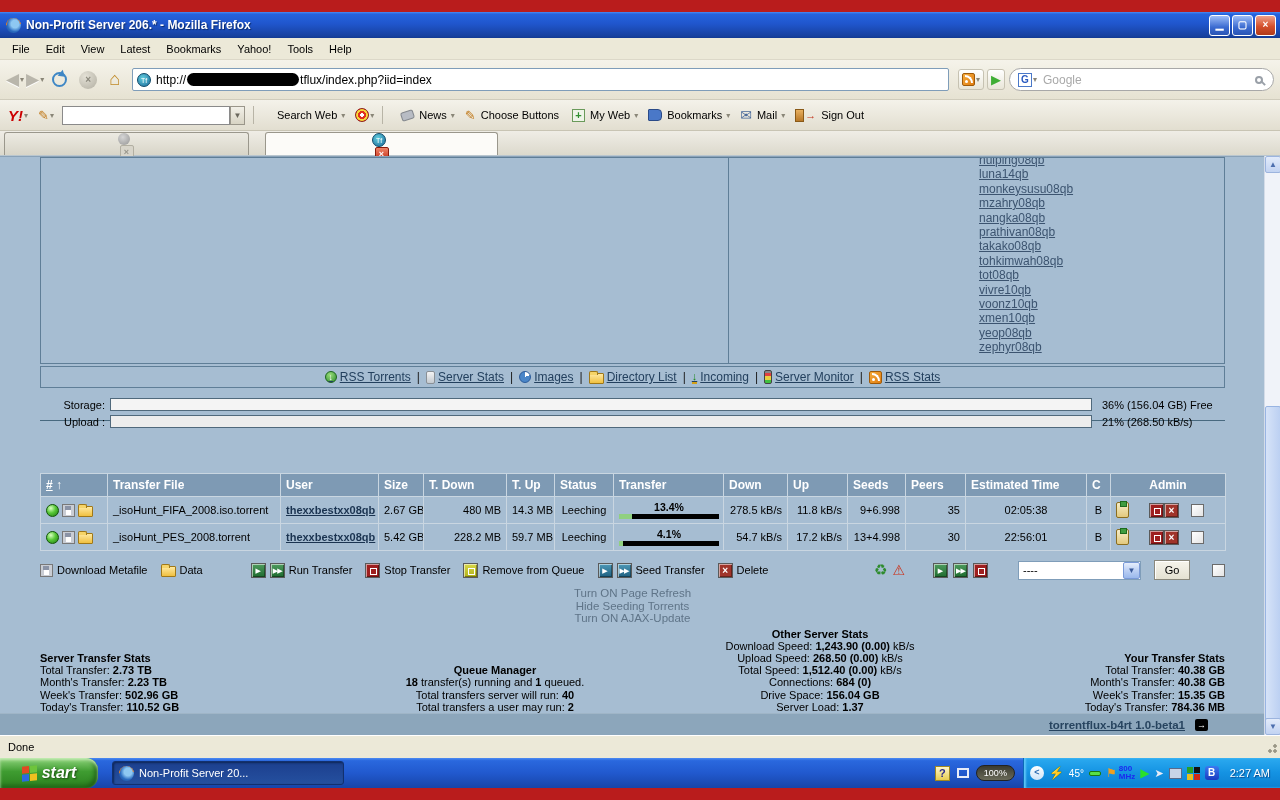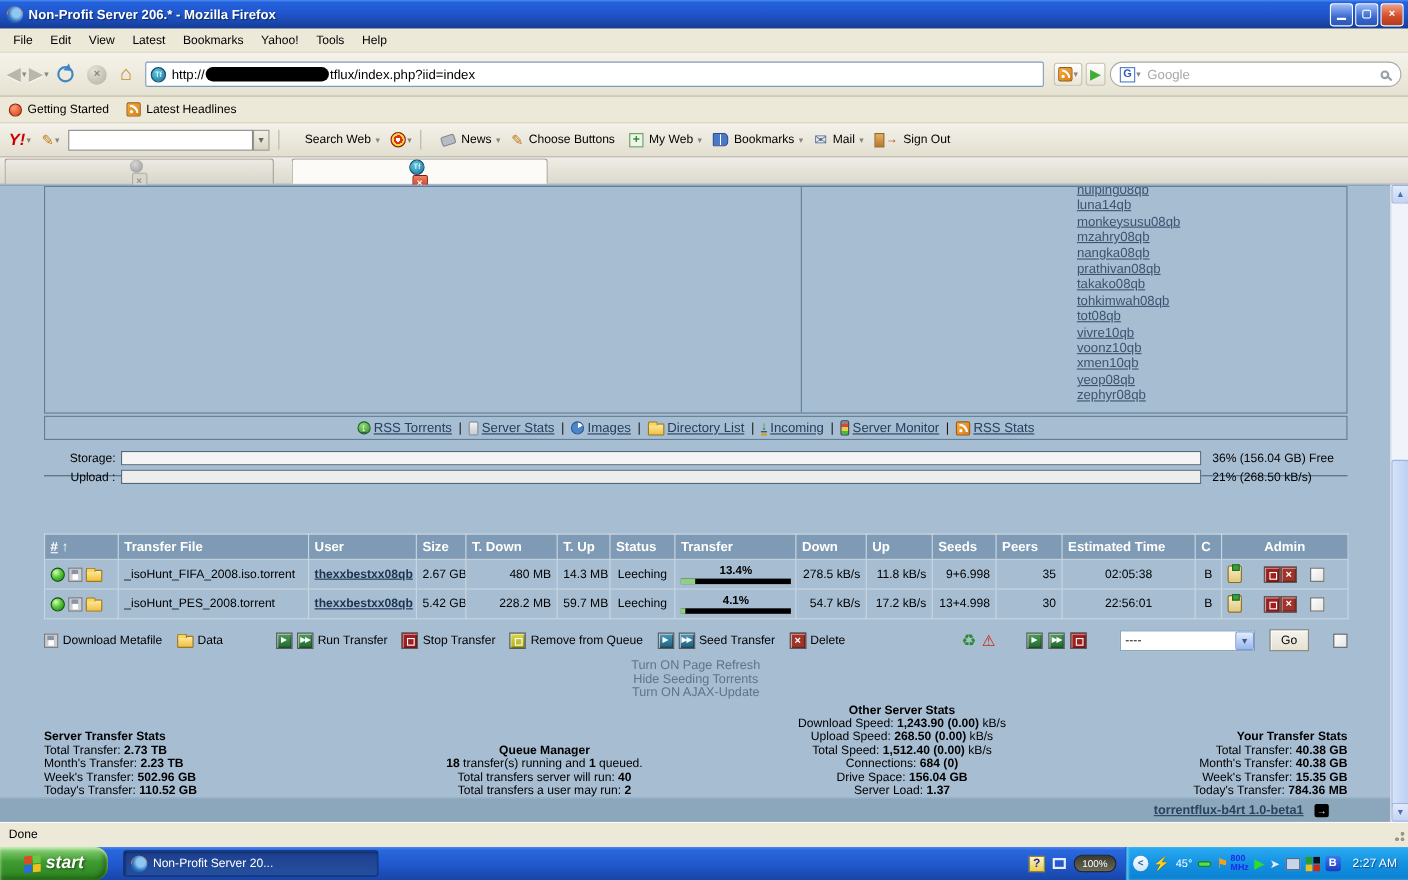--- a/index.html
+++ b/index.html
@@ -1,17 +1,17 @@
 <!DOCTYPE html>
 <html><head>
 <meta charset="utf-8">
 <style>
 * { margin:0; padding:0; box-sizing:border-box; }
 body { width:1280px; height:800px; overflow:hidden; font-family:"Liberation Sans",sans-serif; font-size:11px; }
-.screen { width:1280px; height:800px; display:flex; flex-direction:column; background:#a3a3a3;justify-content:center; }
+.screen { width:1280px; height:800px; display:flex; flex-direction:column; background:#b91c1c;justify-content:center; }
 
 
 .titlebar { height:26px; background:linear-gradient(180deg,#4b8bf2 0%,#2563dd 8%,#2056cd 45%,#17419f 92%,#123a92 100%); display:flex; align-items:center; padding:0 4px 0 6px; }
 .titlebar .title { color:#fff; font-weight:bold; font-size:12px; text-shadow:1px 1px 1px #0a2a6a; margin-left:5px; flex:1; white-space:nowrap; }
 .winbtn { width:21px; height:21px; border:1px solid #fff; border-radius:3px; margin-left:2px; color:#fff; font-weight:bold; font-size:10px; line-height:18px; text-align:center; }
 .winbtn.min { background:linear-gradient(180deg,#9dbdf8,#3a6ad0 60%,#2a55b5); }
 .winbtn.max { background:linear-gradient(180deg,#9dbdf8,#3a6ad0 60%,#2a55b5); }
 .winbtn.close { background:linear-gradient(180deg,#f0a088,#d4502c 55%,#b03a1a); }
 
 
@@ -258,30 +258,20 @@
         <span class="ic-goarrow">▶</span>
       </span>
     <div class="searchbox">
       <span class="ic-g">G</span>
         <span class="caret">▾</span>
       <span class="searchph">Google</span>
       <span class="ic-mag"></span>
     </div>
   </div>
 
-  <div class="bmbar">
-    <span class="bmitem">
-        <span class="ic-gs"></span>
-        <span>Getting Started</span>
-      </span>
-    <span class="bmitem">
-        <span class="ic-rss"></span>
-        <span>Latest Headlines</span>
-      </span>
-  </div>
 
   <div class="ybar">
     <span class="ylogo">Y!</span>
       <span class="caret">▾</span>
     <span class="yitem">
         <span class="ic-pencil">✎</span>
         <span class="caret">▾</span>
       </span>
     <span class="yinput"></span>
     <span class="combo-mini">▼</span>

